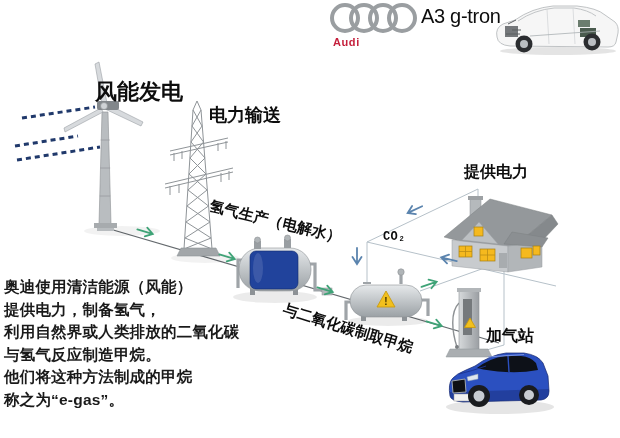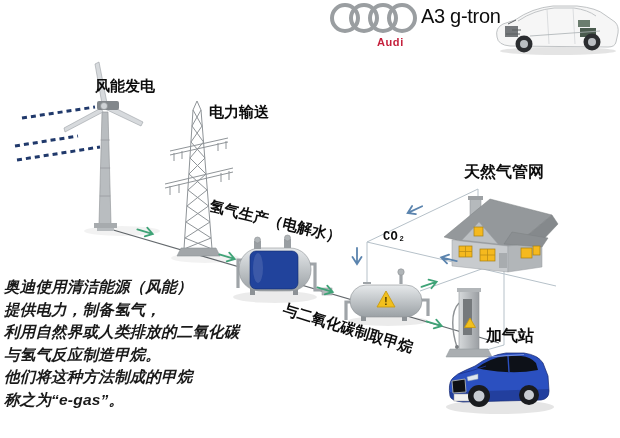--- a/index.html
+++ b/index.html
@@ -1,29 +1,29 @@
 <!DOCTYPE html>
 <html style="--arrow-green: #3fa377; --arrow-blue: #5b84ae; --wind-dash: #20396b; --tank-blue: #21439c; --car-blue: #2b50c0; --audi-red: #c5203c; --window-yellow: #f5b91e; --warning-yellow: #f2c01d;"><head>
 <meta charset="utf-8">
 <style>
   html,body{margin:0;padding:0;background:#fff;}
   #stage{position:relative;width:620px;height:438px;background:#fff;overflow:hidden;
          font-family:"Liberation Sans","DejaVu Sans",sans-serif;}
   .lbl{position:absolute;color:#0d0d0d;font-weight:bold;white-space:nowrap;}
-  #lbl-wind{left:95px;top:77px;font-size:15px;}
-  #lbl-power{left:209px;top:103px;font-size:15px;}
+  #lbl-wind{left:95px;top:77px;font-size:22px;}
+  #lbl-power{left:209px;top:103px;font-size:18px;}
   #lbl-h2{left:212px;top:197px;font-size:15px;transform:rotate(13.5deg);transform-origin:left top;}
   #lbl-meth{left:286px;top:300px;font-size:15px;transform:rotate(17deg);transform-origin:left top;}
   #lbl-co2{left:383px;top:230px;font-size:12px;letter-spacing:.3px;font-family:Liberation Mono, monospace;}
   #lbl-net{left:464px;top:162px;font-size:16px;}
   #lbl-station{left:486px;top:326px;font-size:16px;}
   #desc{position:absolute;left:4px;top:276px;width:262px;font-size:15.5px;line-height:22.5px;
-        font-weight:600;color:#1a1a1a;white-space:pre-line;letter-spacing:.2px;font-style:italic;}
+        font-weight:600;color:#1a1a1a;white-space:pre-line;letter-spacing:.2px;}
   #brand-word{position:absolute;left:333px;top:36px;font-size:11px;font-weight:bold;
-        color:var(--audi-red);letter-spacing:.6px;margin-left:44px;}
+        color:var(--audi-red);letter-spacing:.6px;}
   #model-name{position:absolute;left:421px;top:5px;font-size:20px;font-weight:400;
         color:#0d0d0d;letter-spacing:-.3px;}
   svg{position:absolute;left:0;top:0;}
   .steel{stroke:#8f9498;stroke-width:1;fill:none;}
   .net{stroke:#b6c1c9;stroke-width:1;fill:none;}
   .ground{stroke:#64696d;stroke-width:1.2;fill:none;}
   .arr-g{stroke:var(--arrow-green);stroke-width:1.8;fill:none;stroke-linecap:round;}
   .arr-b{stroke:var(--arrow-blue);stroke-width:1.8;fill:none;stroke-linecap:round;}
   .wind{stroke:var(--wind-dash);stroke-width:3;fill:none;stroke-dasharray:5 4;}
   .win{fill:var(--window-yellow);stroke:#a57f12;stroke-width:.7;}
@@ -207,21 +207,21 @@
       <circle cx="592" cy="42" r="8.5" fill="#2b2d30"></circle>
         <circle cx="592" cy="42" r="4" fill="#babec2"></circle>
     </g>
   </svg>
 
   <div class="lbl" id="lbl-wind">风能发电</div>
   <div class="lbl" id="lbl-power">电力输送</div>
   <div class="lbl" id="lbl-h2">氢气生产（电解水）</div>
   <div class="lbl" id="lbl-meth">与二氧化碳制取甲烷</div>
   <div class="lbl" id="lbl-co2">CO₂</div>
-  <div class="lbl" id="lbl-net">天然气管网</div>
+  <div class="lbl" id="lbl-net">提供电力</div>
   <div class="lbl" id="lbl-station">加气站</div>
 
   <div id="desc">奥迪使用清洁能源（风能）
 提供电力，制备氢气，
 利用自然界或人类排放的二氧化碳
 与氢气反应制造甲烷。
 他们将这种方法制成的甲烷
 称之为“e-gas”。</div>
 
   <div id="brand-word">Audi</div>

